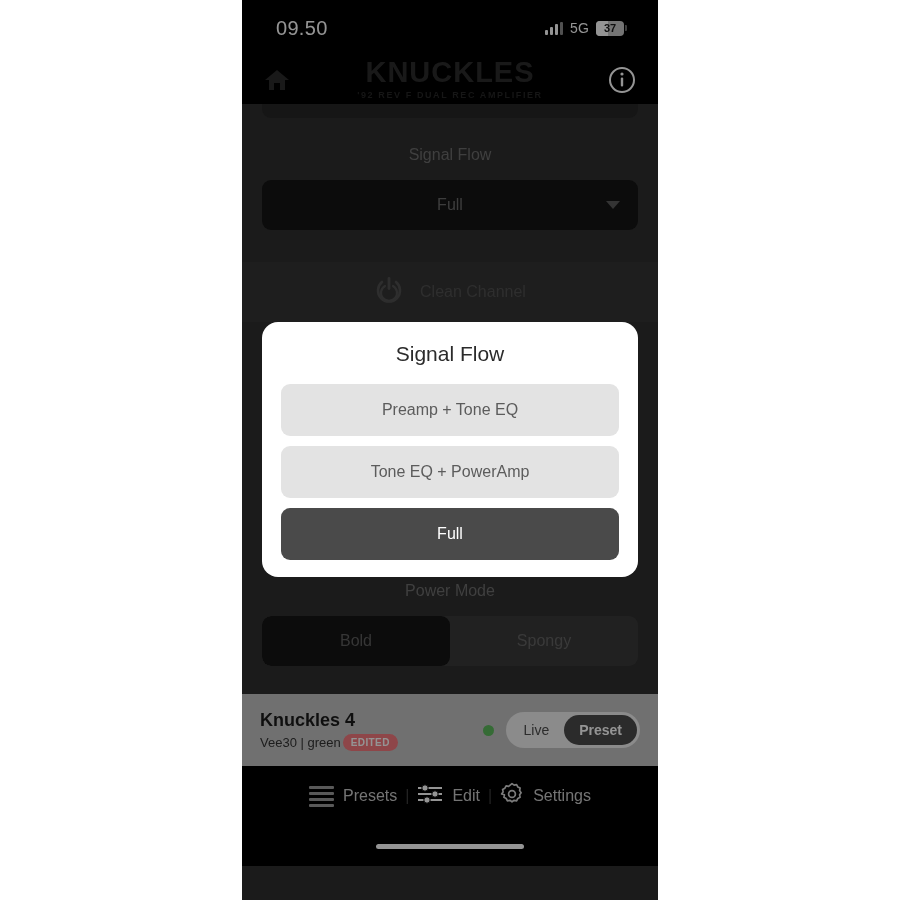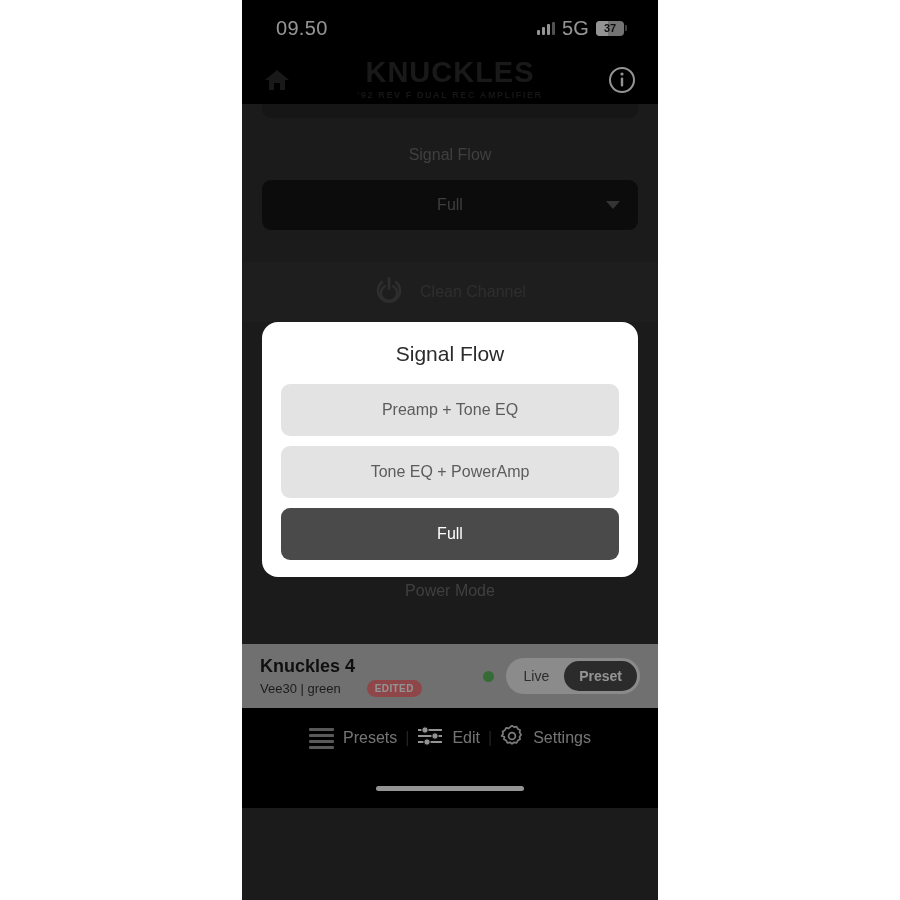--- a/index.html
+++ b/index.html
@@ -36,21 +36,21 @@
     color:#ffffff; font-size:20px; font-weight:500;
     letter-spacing:.3px;
   }
   #status-right { display:flex; align-items:center; gap:7px; }
   .sig-bars { display:flex; align-items:flex-end; gap:2px; height:13px; }
   .sig-bars i { display:block; width:3px; background:#ffffff; border-radius:1px; }
   .sig-bars i:nth-child(1){height:5px}
   .sig-bars i:nth-child(2){height:8px}
   .sig-bars i:nth-child(3){height:11px}
   .sig-bars i:nth-child(4){height:13px; background:#8a8a8a}
-  #net { color:#ffffff; font-size:20px; letter-spacing:.2px; }
+  #net { color:#ffffff; font-size:14px; letter-spacing:.2px; }
   #battery {
     position:relative; width:28px; height:15px;
     border-radius:4px; background:#c9c9c9;
     display:flex; align-items:center; justify-content:center;
   }
   #battery::after{
     content:""; position:absolute; right:-3px; top:4px;
     width:2px; height:6px; background:#6a6a6a; border-radius:0 1px 1px 0;
   }
   #battery-fill {
@@ -111,26 +111,26 @@
     background:#3a3a3a;
   }
   .seg {
     flex:1; height:50px; display:flex; align-items:center;
     justify-content:center; font-size:16px; color:#636363;
   }
   .seg.active { background:#151515; border-radius:9px; color:#5e5e5e; }
   #powermode-wrap { padding-bottom:28px; }
   
   #presetbar {
-    background:#c2c2c2; height:64px;
+    background:#c2c2c2; height:72px;
     display:flex; align-items:center; justify-content:space-between;
     padding:0 18px;
   }
   #preset-name { font-size:18px; font-weight:700; color:#1b1b1b; }
-  #preset-meta { display:flex; align-items:center; gap:26px; margin-top:3px; }
+  #preset-meta { display:flex; align-items:center; gap:2px; margin-top:3px; }
   #preset-sub { font-size:13px; color:#333333; }
   #edited-badge {
     background:#f4797e; color:#ffffff; font-size:10px; font-weight:700;
     padding:3px 8px; border-radius:9px; letter-spacing:.4px;
   }
   #preset-right { display:flex; align-items:center; gap:12px; }
   #live-dot { width:11px; height:11px; border-radius:50%; background:#5cb85c; }
   #toggle {
     display:flex; align-items:center; background:#efefef;
     border-radius:20px; padding:3px; height:36px;
@@ -239,20 +239,24 @@
             <path d="M11 12 A8 8 0 1 0 19 12" fill="none" stroke="#505050" stroke-width="2.2" stroke-linecap="round"></path>
           </svg>
         </span>
         <span>Clean Channel</span>
       </div>
 
       <div id="midfill"></div>
 
       <div class="section" id="powermode-wrap">
         <div class="sec-label">Power Mode</div>
+        <div class="segmented">
+          <div class="seg active">Bold</div>
+          <div class="seg">Spongy</div>
+        </div>
       </div>
     </div>
 
     <div id="presetbar">
       <div>
         <div id="preset-name">Knuckles 4</div>
         <div id="preset-meta">
           <span id="preset-sub">Vee30 | green</span>
           <span id="edited-badge">EDITED</span>
         </div>

